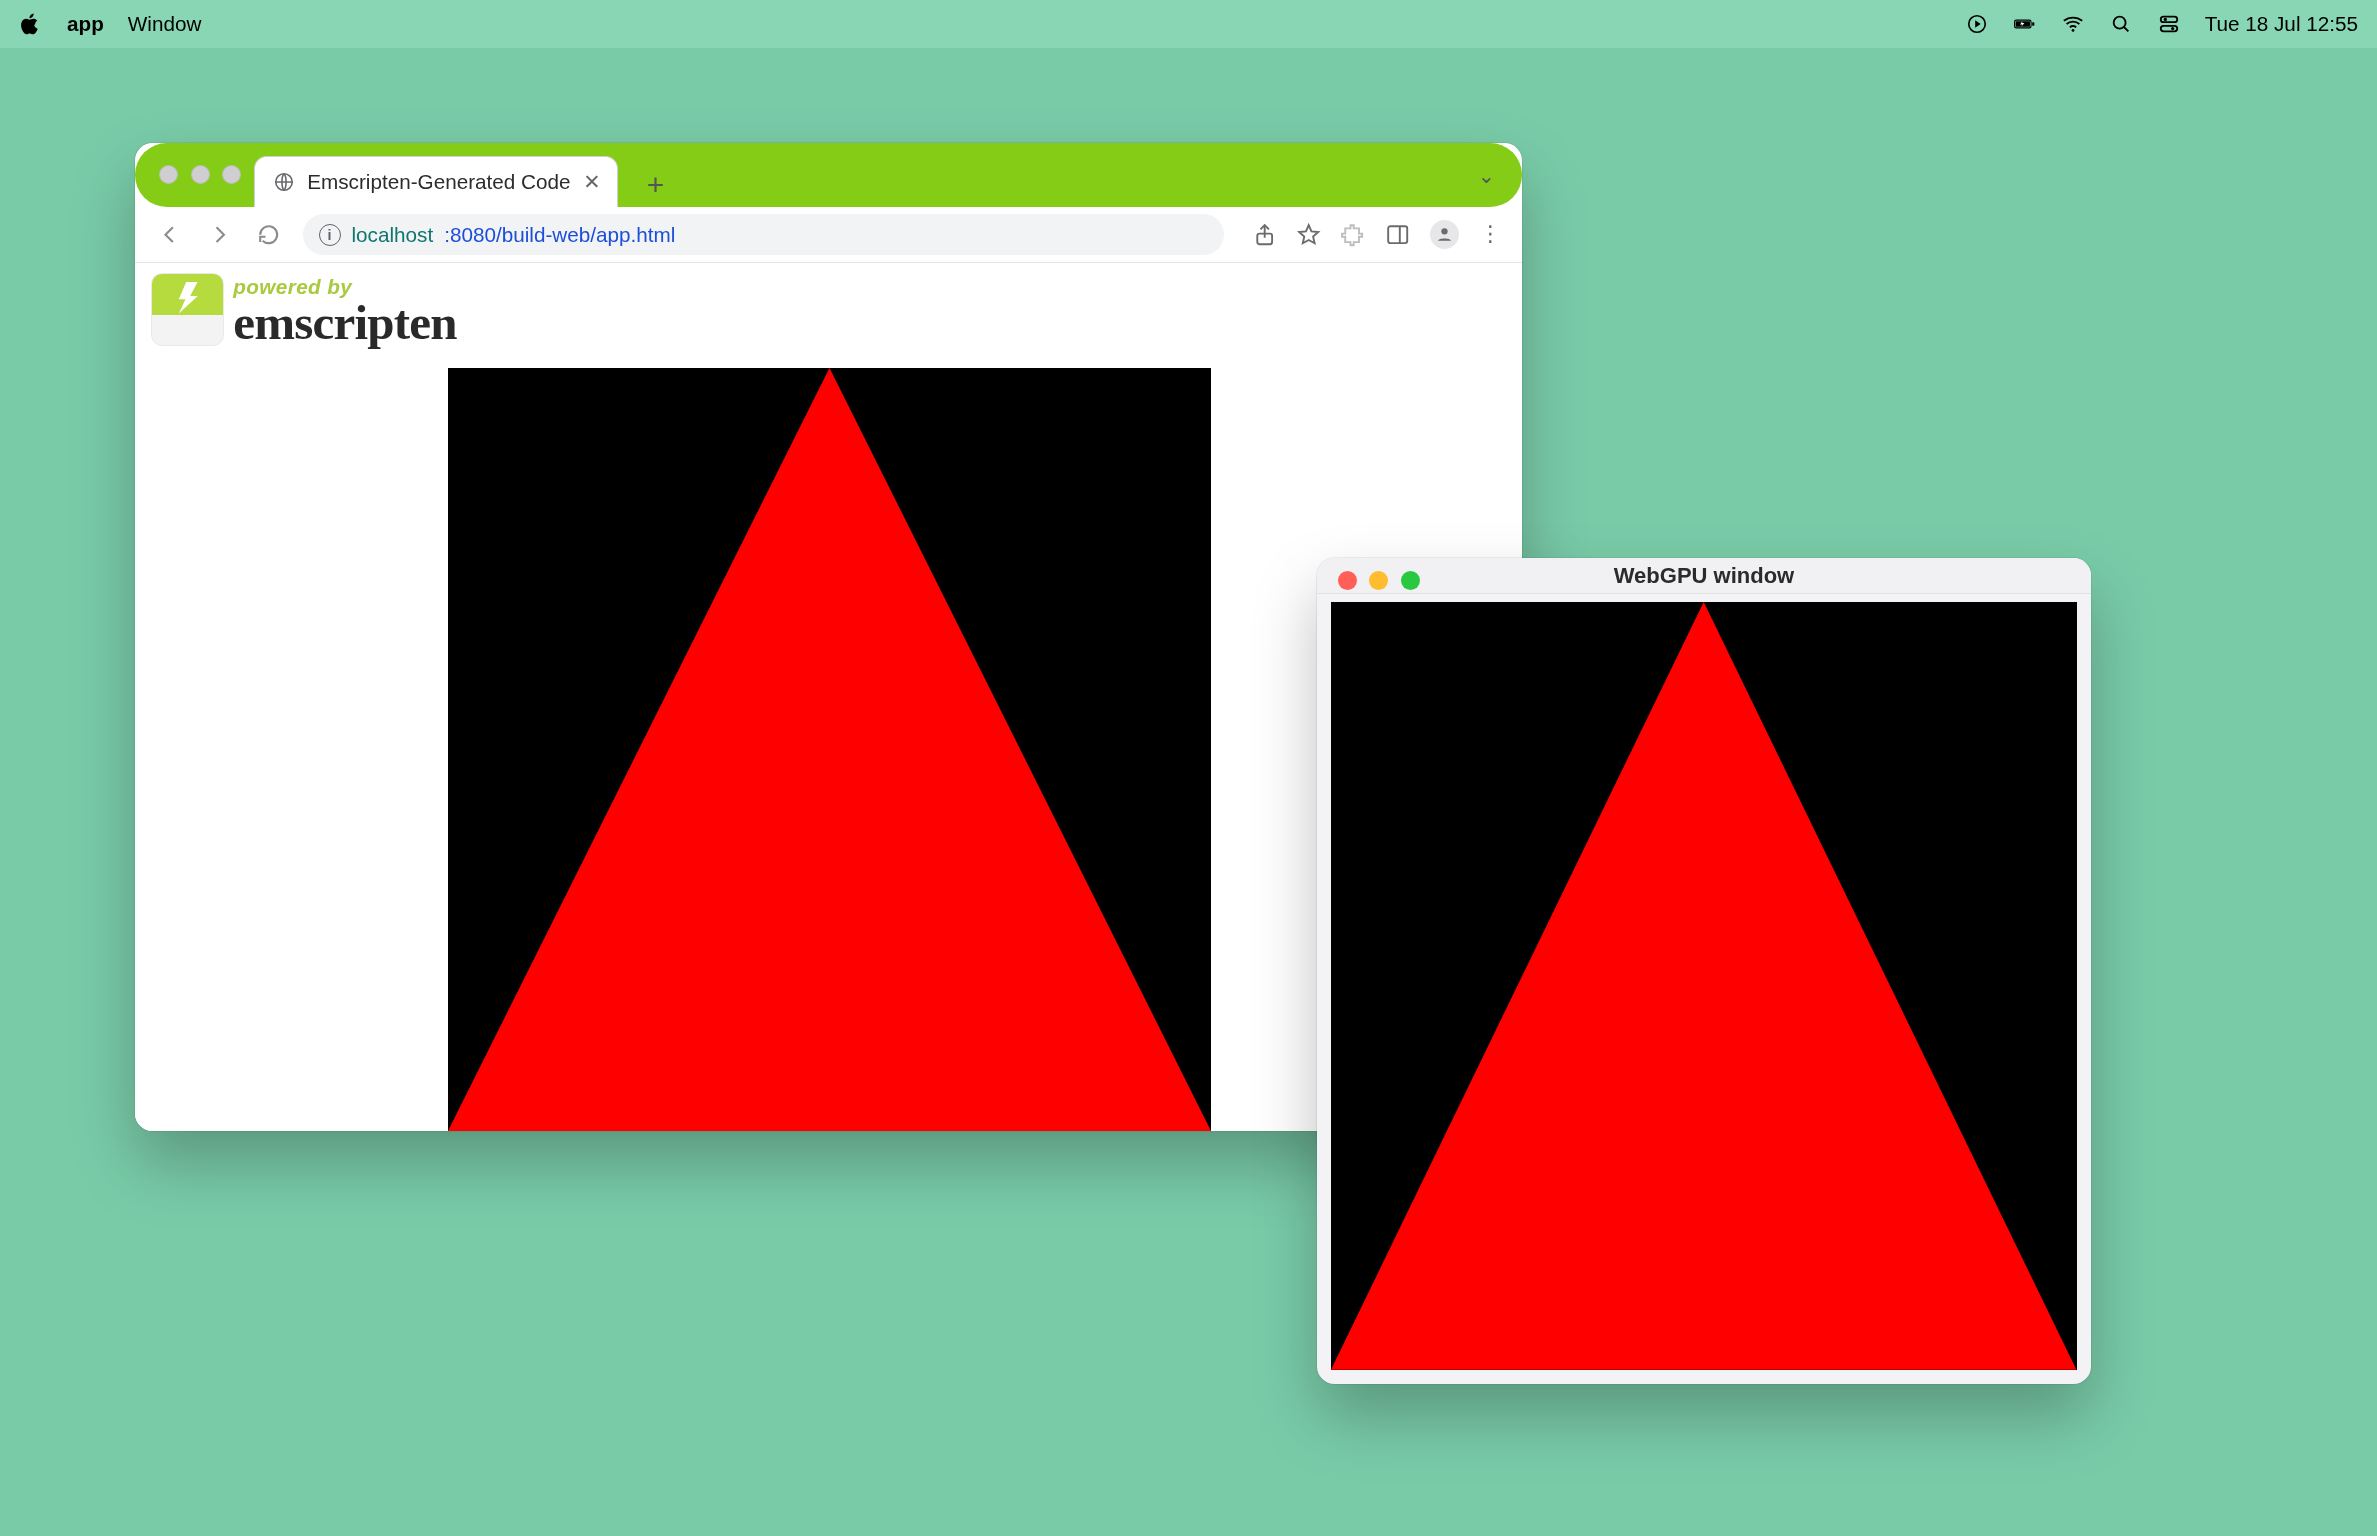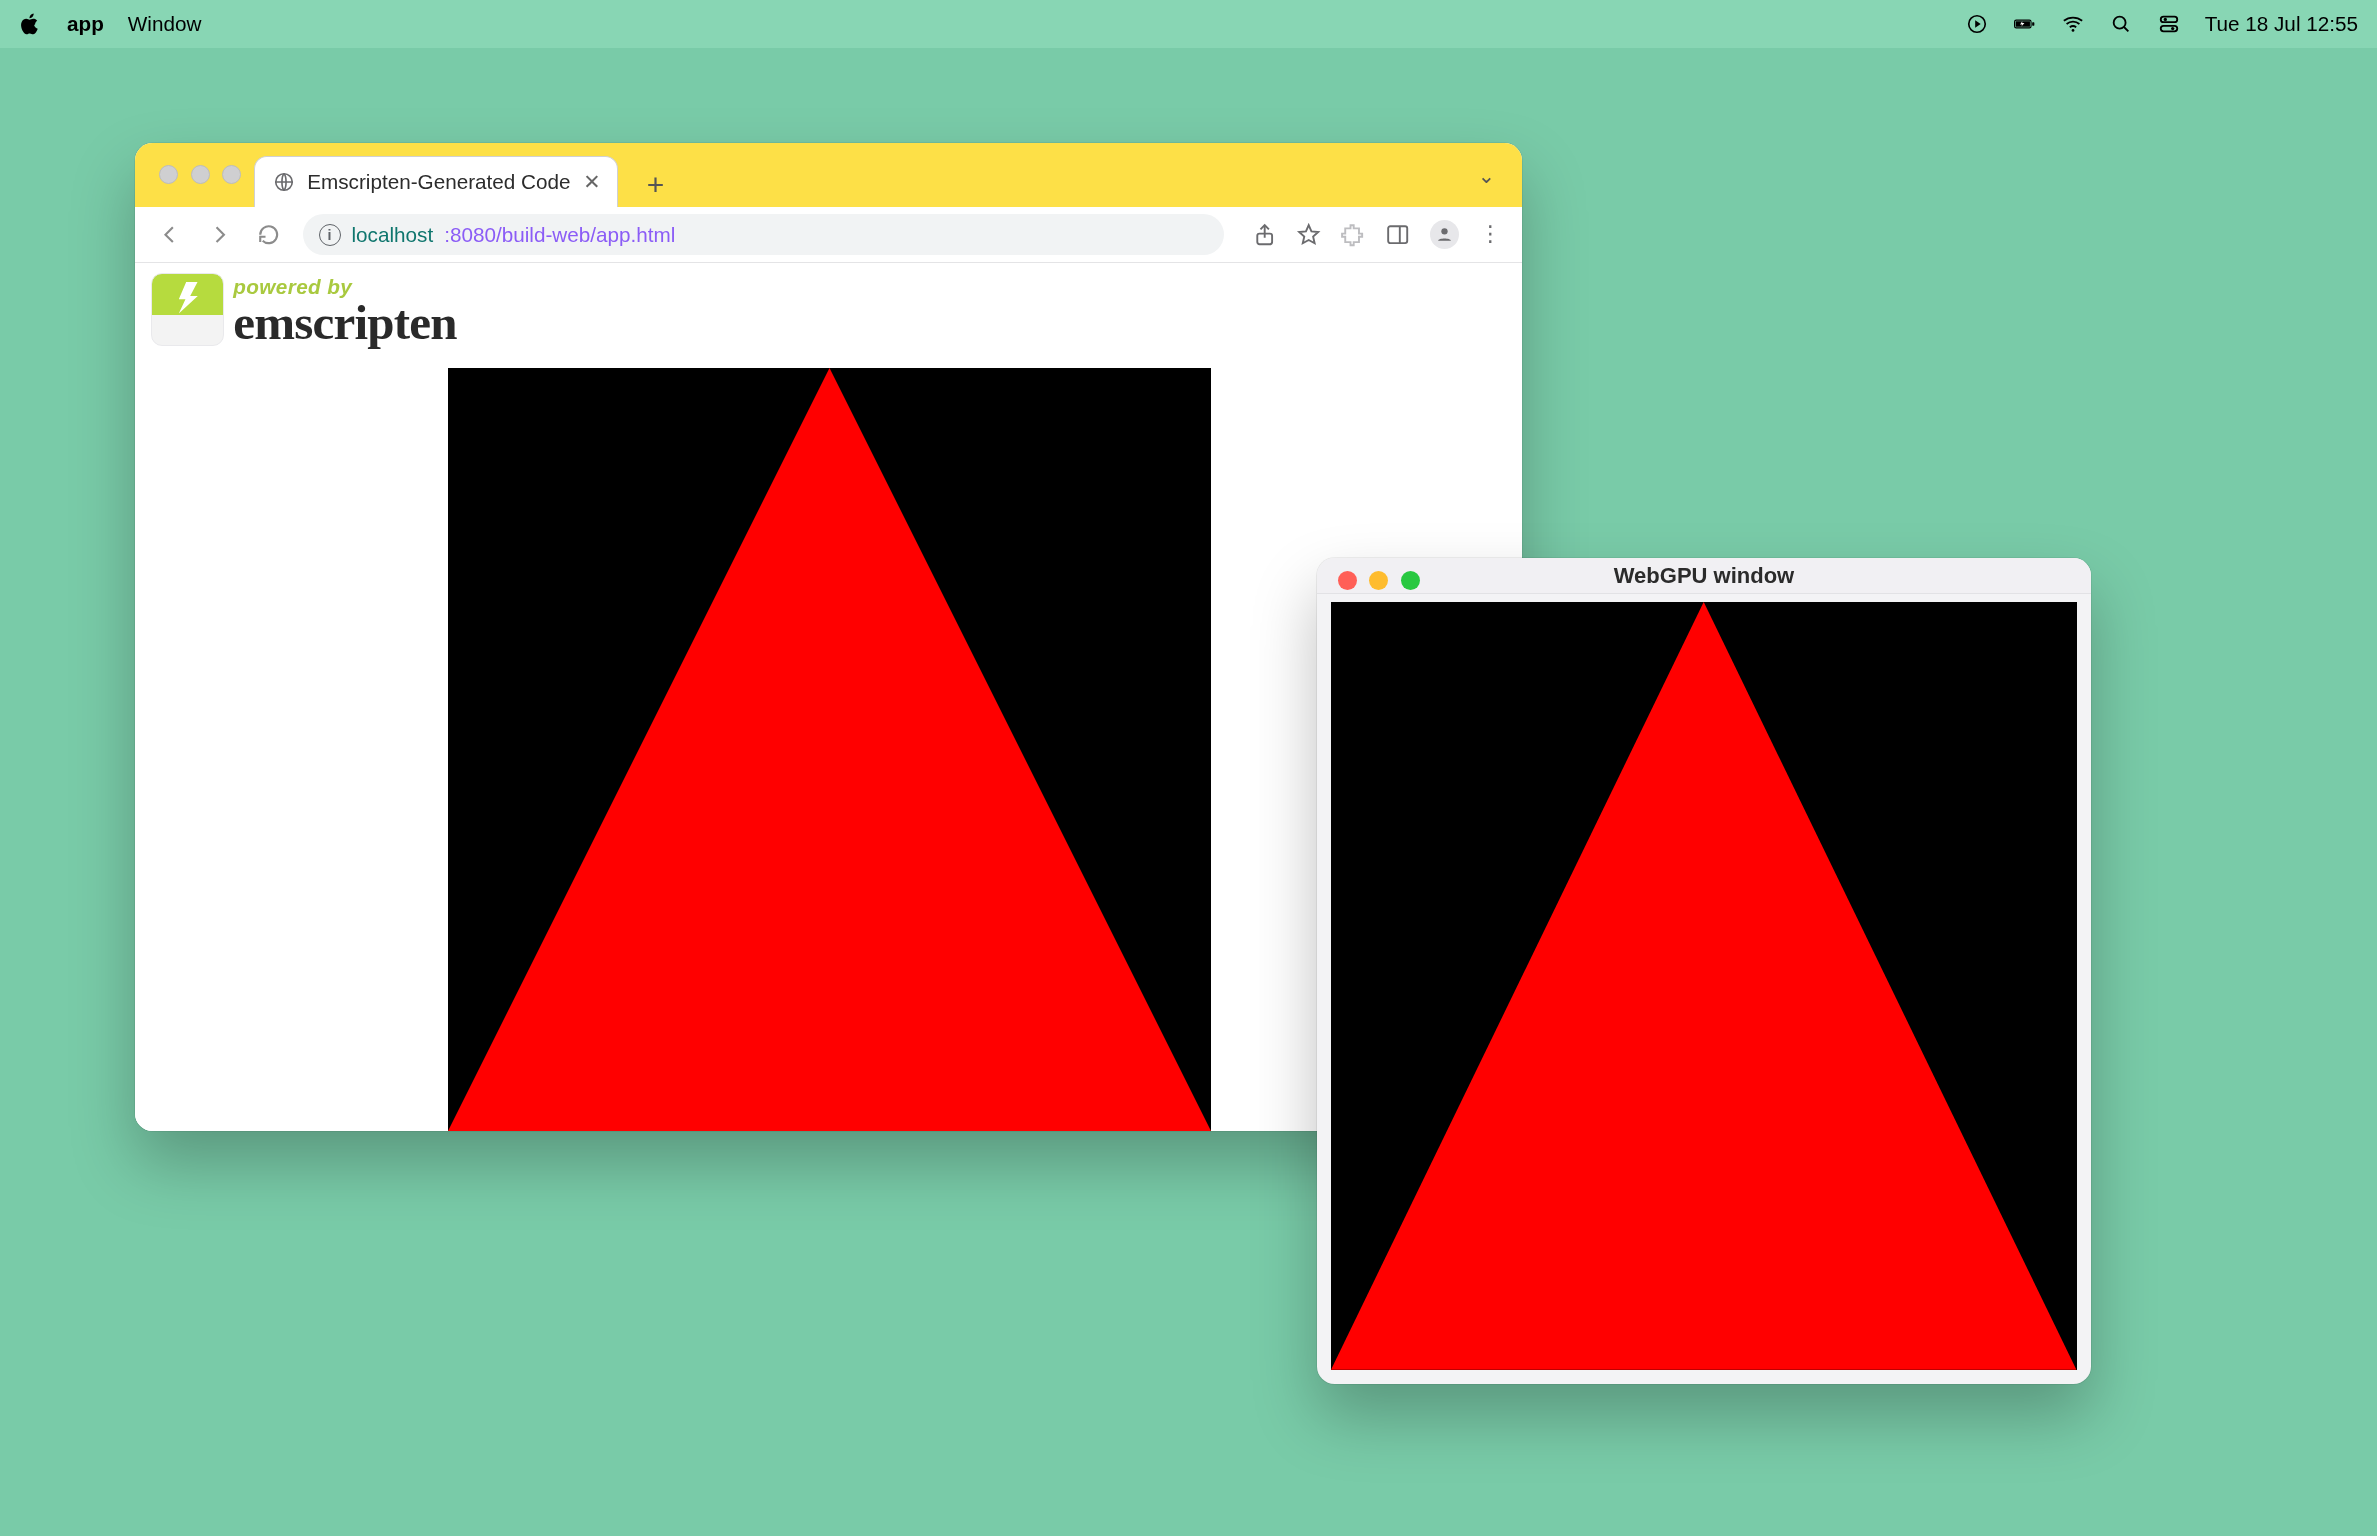--- a/index.html
+++ b/index.html
@@ -27,22 +27,22 @@
   
   .window {
     position:absolute; border-radius:17.5px; overflow:hidden;
     box-shadow:0 32px 64px rgba(0,0,0,.25), 0 0 0 0.8px rgba(0,0,0,.08);
     background:#fff;
   }
 
   
   .chrome { top:143px; left:135px; width:1387px; height:988px; }
   .chrome-tabstrip {
-    height:64px; background:#fde047; display:flex; align-items:flex-end;
-    padding:0 16px; position:relative;
+    height:64px; background:#84cc16; display:flex; align-items:flex-end;
+    padding:0 16px; position:relative;border-radius:32px;
   }
   .traffic { position:absolute; left:24px; top:22px; display:flex; gap:12.7px; }
   .traffic span { width:19px; height:19px; border-radius:50%; background:#cfcfd1; border:0.8px solid #bcbcbe; }
   .tab {
     margin-left:103px; height:51px; background:#fff; border-radius:12.7px 12.7px 0 0;
     display:flex; align-items:center; gap:12.7px; padding:0 16px 0 17.5px;
     font-size:20.7px; color:#2c2c2c; min-width:342px; position:relative;
     border:0.8px solid #d0d0d2; border-bottom:none;
   }
   .tab .close { font-size:20.7px; color:#666; }
@@ -56,21 +56,21 @@
   }
   .tb-btn { width:32px; height:32px; display:flex; align-items:center; justify-content:center; color:#8c8c8c; }
   .tb-btn svg { width:25.4px; height:25.4px; stroke:#8c8c8c; }
   .omnibox {
     flex:1; height:41px; background:#f1f3f4; border-radius:20.7px;
     display:flex; align-items:center; padding:0 16px; gap:11px;
     font-size:20.7px; color:#202124;
   }
   .omnibox .info-ico { width:22px; height:22px; border:1.6px solid #5f6368; border-radius:50%; display:flex; align-items:center; justify-content:center; font-size:14.3px; color:#5f6368; font-weight:700; }
   .omnibox .host { color:#0f766e; }
-  .omnibox .path { color:#8b5cf6; }
+  .omnibox .path { color:#1d4ed8; }
   .tb-right { display:flex; align-items:center; gap:19px; margin-left:11px; }
   .tb-right .ico { width:25.4px; height:25.4px; display:flex; align-items:center; justify-content:center; color:#6b6b6e; }
   .avatar { width:29px; height:29px; border-radius:50%; background:#e7e7ea; display:flex; align-items:center; justify-content:center; }
   .kebab { font-size:22px; color:#6b6b6e; line-height:0.4; }
 
   .chrome-content { position:relative; height:calc(100% - 119px); background:#fff; }
 
   
   .em-badge {
     position:absolute; left:11px; top:4.8px; display:flex; align-items:flex-start; gap:9.5px;

